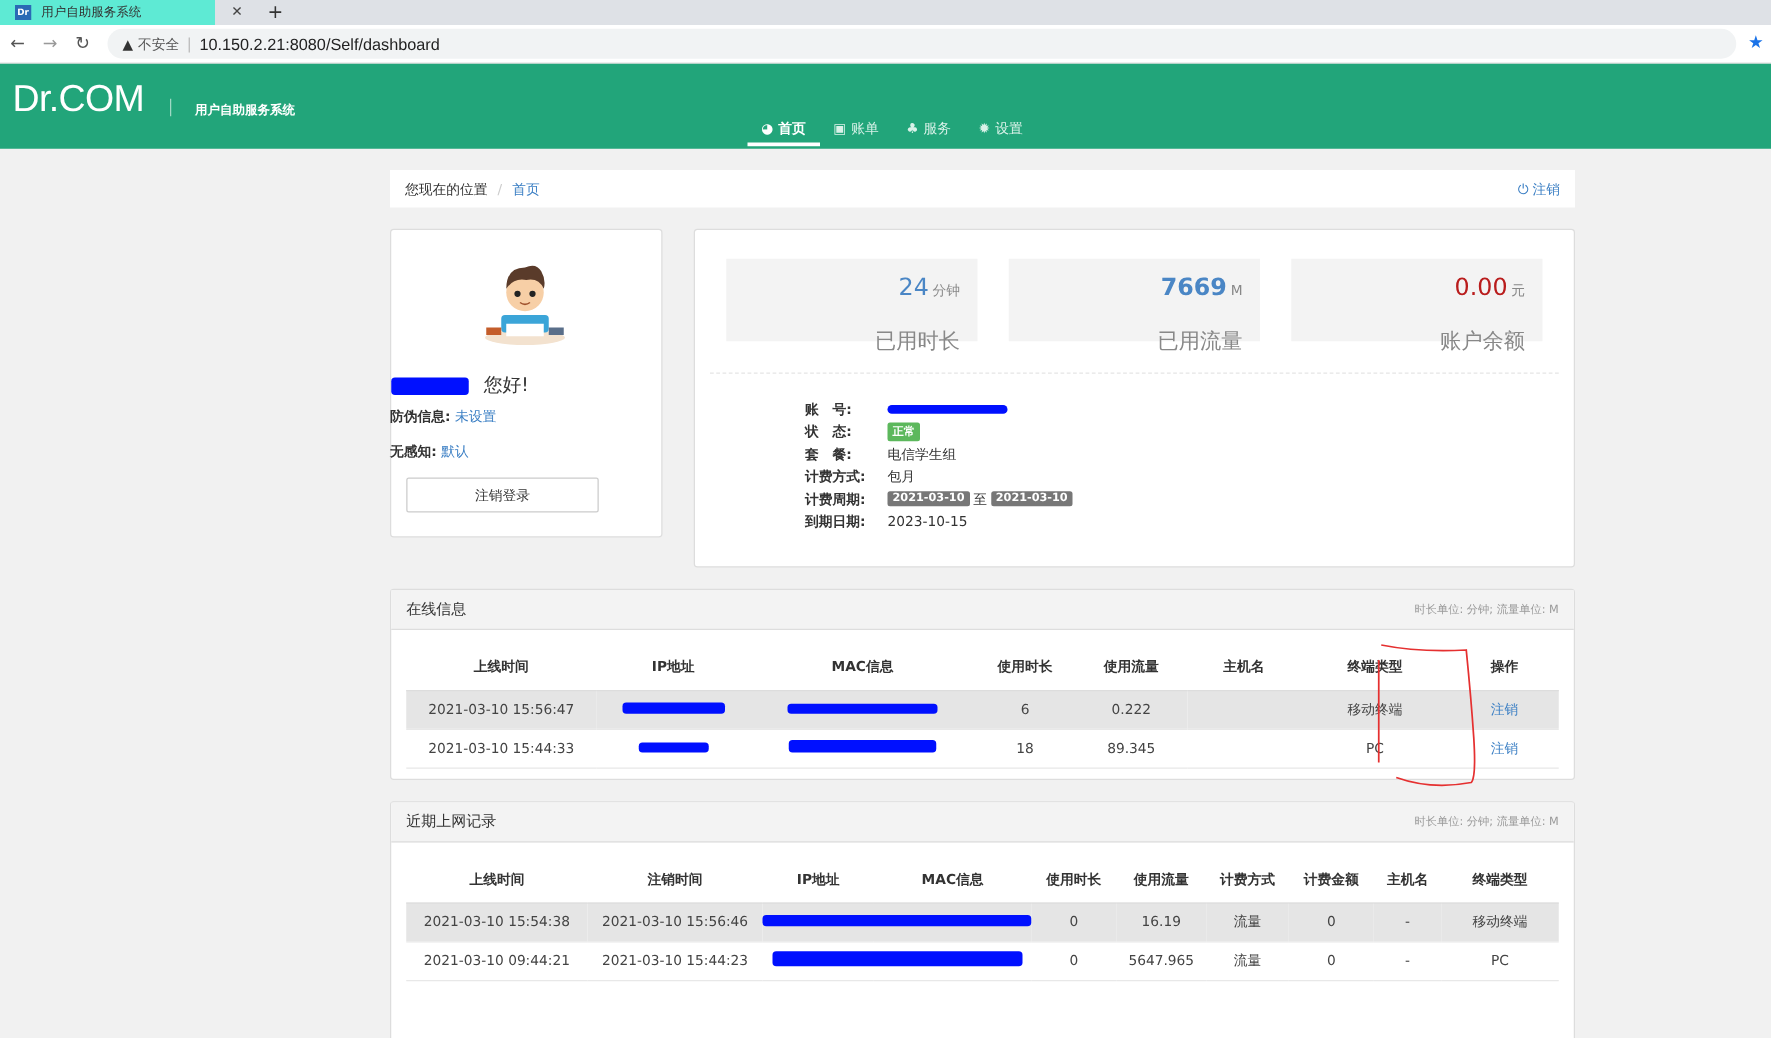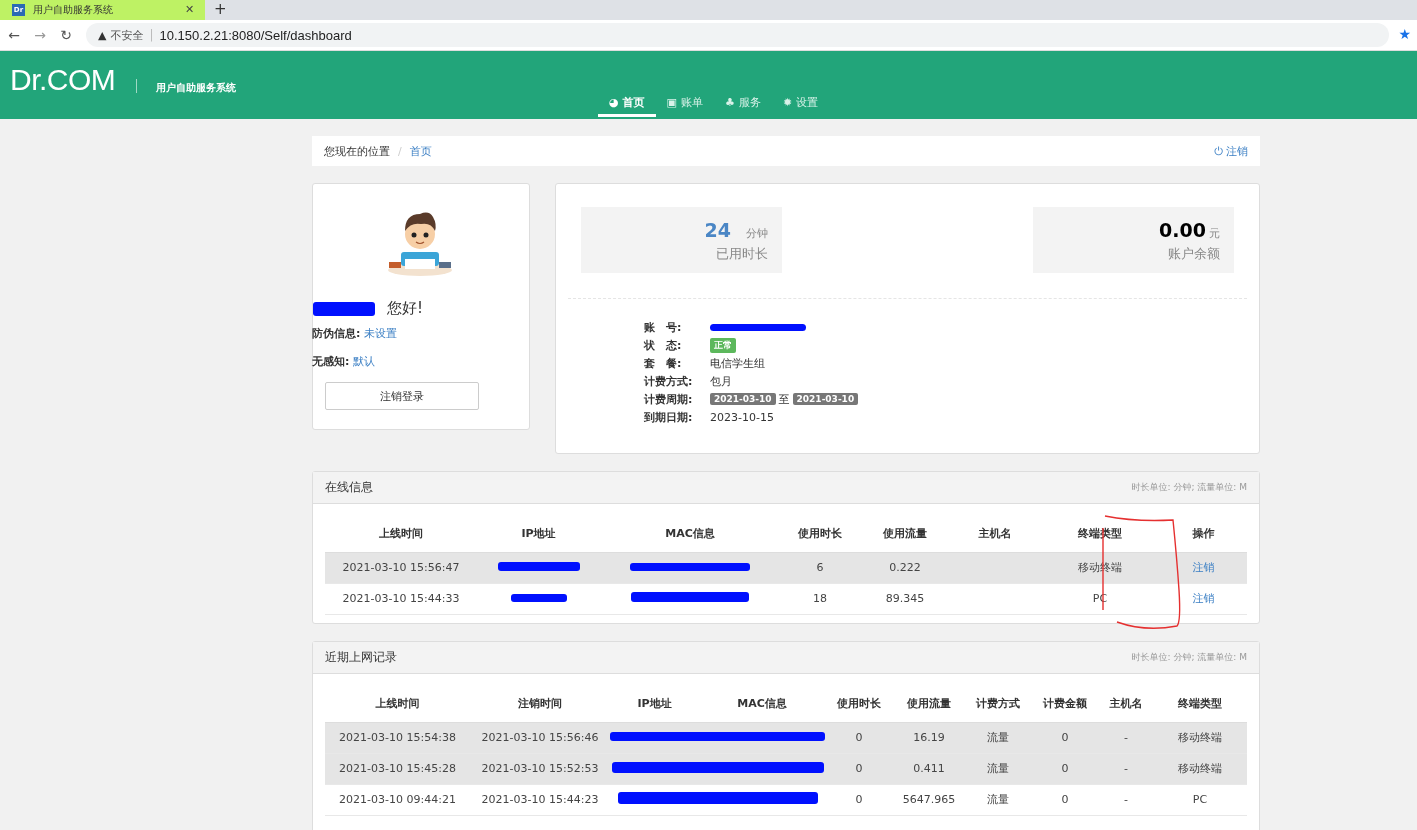--- a/index.html
+++ b/index.html
@@ -1,18 +1,18 @@
 <!DOCTYPE html>
 <html><head>
 <meta charset="utf-8">
 <style>
 *{box-sizing:border-box;margin:0;padding:0}
 body{width:1417px;height:830px;overflow:hidden;background:#f1f1f1;font-family:"DejaVu Sans","Liberation Sans",sans-serif;font-size:12px;color:#333}
 .tabbar{height:20px;background:#dee1e6;position:relative}
-.tab{position:absolute;left:0;top:0;width:205px;height:20px;background:#bef264;display:flex;align-items:center;padding-left:12px;font-size:10px;color:#333}
+.tab{position:absolute;left:0;top:0;width:172px;height:20px;background:#5eead4;display:flex;align-items:center;padding-left:12px;font-size:10px;color:#333}
 .tab .favicon{width:13px;height:12px;background:#2a6ab5;color:#fff;font-size:7px;font-weight:bold;display:flex;align-items:center;justify-content:center;margin-right:8px}
 .tab .close{position:absolute;left:185px;top:3px;font-size:11px;color:#444}
 .newtab{position:absolute;left:214px;top:0;font-size:15px;color:#333;line-height:18px}
 .addrbar{height:31px;background:#fff;display:flex;align-items:center;border-bottom:1px solid #ddd;position:relative}
 .navbtn{width:16px;text-align:center;font-size:14px;color:#555;margin-left:6px}
 .navbtn.fwd{color:#999;margin-left:10px}
 .navbtn.reload{margin-left:10px}
 .omni{margin-left:12px;flex:1;height:24px;background:#f1f3f4;border-radius:12px;display:flex;align-items:center;padding-left:12px;margin-right:28px;font-size:12px}
 .omni .warn{font-size:11px;color:#333;margin-right:4px}
 .omni .insecure{color:#555;font-size:11px}
@@ -39,21 +39,21 @@
 .hello{position:absolute;left:0;top:115px;display:flex;align-items:center;font-size:15px}
 .redact{background:#0010ff;border-radius:3px;display:inline-block}
 .kv{position:absolute;left:0;font-size:11px}
 .kv b{color:#333}
 .kv a{color:#3b7fc4;text-decoration:none}
 .btn-logout{position:absolute;left:12px;top:198px;width:154px;height:28px;border:1px solid #ccc;border-radius:2px;background:#fff;display:flex;align-items:center;justify-content:center;font-size:11px;color:#333}
 .info{left:555px;top:183px;width:705px;height:271px}
 .stat{position:absolute;top:23px;width:201px;height:66px;background:#f3f3f3;text-align:right;padding-right:14px}
 .stat .num{margin-top:12px;font-size:19px;font-weight:bold;color:#4a86c5}
 .stat .num span{font-size:11px;font-weight:normal;color:#888;margin-left:3px}
-.stat .lbl{font-size:13px;color:#888;margin-top:4px}
+.stat .lbl{font-size:17px;color:#888;margin-top:20px}
 .dash{position:absolute;left:12px;right:12px;top:114px;border-top:1px dashed #e5e5e5}
 .details{position:absolute;left:88px;top:134px;font-size:11px}
 .details .row{display:flex;align-items:center;height:18px}
 .details .k{width:66px;font-weight:bold;color:#333}
 .badge-green{background:#5cb85c;color:#fff;font-size:9px;font-weight:bold;padding:1px 4px;border-radius:2px}
 .badge-gray{background:#777;color:#fff;font-size:9px;font-weight:bold;padding:1px 4px;border-radius:2px}
 .panel{left:312px;width:948px}
 .panel-head{height:32px;background:#f3f3f3;border-bottom:1px solid #ddd;display:flex;align-items:center;padding:0 12px;font-size:12px;color:#333}
 .panel-head .unit{margin-left:auto;font-size:9px;color:#999}
 table{border-collapse:collapse;margin:12px 12px 0 12px;width:922px;font-size:11px}
@@ -144,25 +144,29 @@
   </div>
   <div class="kv" style="top:170px;left:-1px">
     <b>无感知:</b>
     <a>默认</a>
   </div>
   <div class="btn-logout">注销登录</div>
 </div>
 
 <div class="card info">
   <div class="stat" style="left:25px">
-    <div class="num"><span style="font-size:19px;color:#4a86c5;font-weight:bold;margin:12px">24</span><span>分钟</span></div>
+    <div class="num"><span style="font-size:19px;color:#4a86c5;font-weight:normal;margin:0">24</span><span>分钟</span></div>
     <div class="lbl">已用时长</div>
   </div>
+  <div class="stat" style="left:251px">
+    <div class="num"><span style="font-size:19px;color:#4a86c5;font-weight:bold;margin:0">7669</span><span>M</span></div>
+    <div class="lbl">已用流量</div>
+  </div>
   <div class="stat" style="left:477px">
-    <div class="num"><span style="font-size:19px;color:#000000;font-weight:bold;margin:0">0.00</span><span>元</span></div>
+    <div class="num"><span style="font-size:19px;color:#b91c1c;font-weight:normal;margin:0">0.00</span><span>元</span></div>
     <div class="lbl">账户余额</div>
   </div>
   <div class="dash"></div>
   <div class="details">
     <div class="row">
       <span class="k">账　号:</span>
       <span class="redact" style="width:96px;height:7px;border-radius:4px"></span>
     </div>
     <div class="row">
       <span class="k">状　态:</span>
@@ -262,31 +266,20 @@
         <td>2021-03-10 15:54:38</td>
         <td>2021-03-10 15:56:46</td>
         <td colspan="2"><span class="redact" style="width:215px;height:9px"></span></td>
         <td>0</td>
         <td>16.19</td>
         <td>流量</td>
         <td>0</td>
         <td>-</td>
         <td>移动终端</td>
       </tr>
-      <tr class="odd">
-        <td>2021-03-10 15:45:28</td>
-        <td>2021-03-10 15:52:53</td>
-        <td colspan="2"><span class="redact" style="width:212px;height:11px"></span></td>
-        <td>0</td>
-        <td>0.411</td>
-        <td>流量</td>
-        <td>0</td>
-        <td>-</td>
-        <td>移动终端</td>
-      </tr>
       <tr>
         <td>2021-03-10 09:44:21</td>
         <td>2021-03-10 15:44:23</td>
         <td colspan="2"><span class="redact" style="width:200px;height:12px"></span></td>
         <td>0</td>
         <td>5647.965</td>
         <td>流量</td>
         <td>0</td>
         <td>-</td>
         <td>PC</td>

